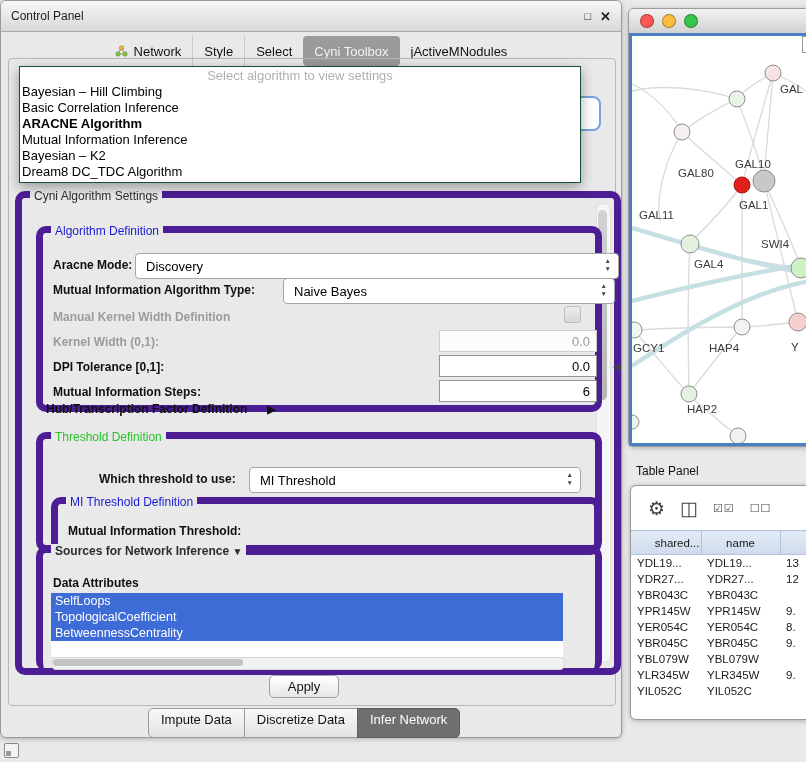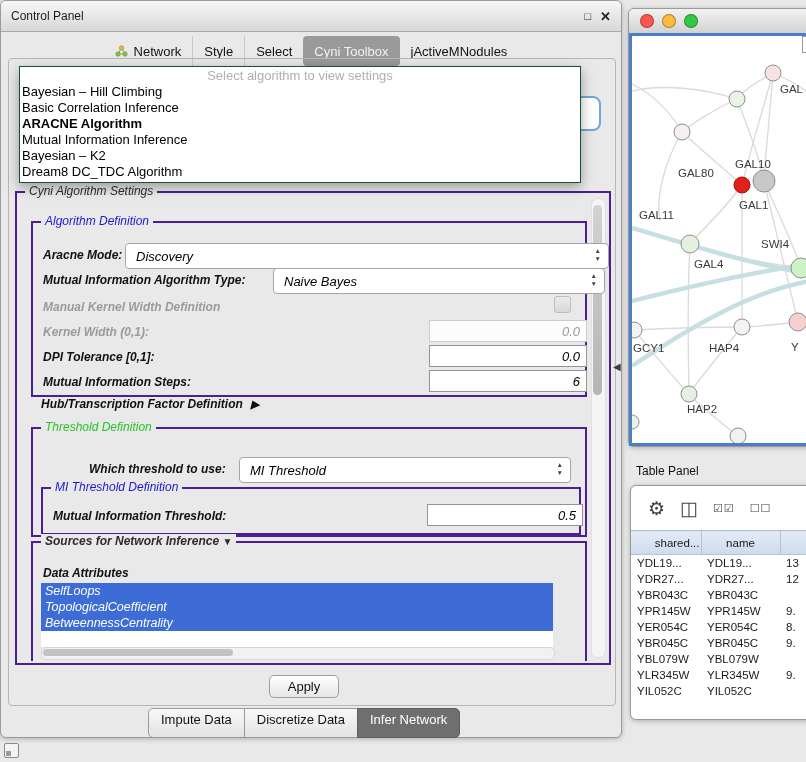--- a/index.html
+++ b/index.html
@@ -26,35 +26,35 @@
   
   .combo-ghost{position:absolute;left:24px;top:95px;width:572px;height:31px;background:#fff;border:2px solid #74a4da;border-radius:8px;z-index:2;}
 
   
   .algo-popup{position:absolute;left:18px;top:65px;width:560px;background:#fff;border:1px solid #14532d;box-shadow:0 4px 12px rgba(0,0,0,.35);z-index:20;padding-bottom:2px;}
   .algo-placeholder{color:#b0b0b0;text-align:center;font-size:13px;height:17px;line-height:17px;}
   .algo-item{font-size:13px;height:16px;line-height:16px;padding-left:2px;color:#000;white-space:nowrap;}
   .algo-item.bold{font-weight:bold;}
 
   
-  .group{position:absolute;border:2px solid #4c1d95;border-radius:0;font-style:italic;}
+  .group{position:absolute;border:7px solid #4c1d95;border-radius:10px;}
   .legend{position:absolute;top:-9px;left:8px;background:#e9e9e9;padding:0 4px;font-size:12px;color:#2d2d2d;white-space:nowrap;}
   .legend.blue{color:#1a1ad0;}
   .legend.green{color:#27c427;}
 
   .lbl{position:absolute;font-size:12px;font-weight:bold;color:#101010;height:16px;line-height:16px;white-space:nowrap;}
   .lbl.disabled{color:#9b9b9b;}
 
   .combo{position:absolute;background:#fff;border:1px solid #a5a5a5;border-radius:4px;font-size:13px;display:flex;align-items:center;height:24px;padding:0 24px 0 10px;}
   .combo .arrows{position:absolute;right:7px;top:3px;display:flex;flex-direction:column;font-size:6.5px;line-height:8px;color:#444;}
   .field{position:absolute;background:#fff;border:1px solid #949494;height:20px;font-size:13px;display:flex;align-items:center;justify-content:flex-end;padding:0 6px;color:#000;}
   .field.disabled{border-color:#cccccc;color:#9b9b9b;background:#fcfcfc;}
   .checkbox{position:absolute;width:15px;height:15px;background:linear-gradient(#ececec,#d8d8d8);border:1px solid #bdbdbd;border-radius:3px;}
 
-  .hub-row{position:absolute;font-size:12px;font-weight:bold;color:#101010;display:flex;align-items:center;gap:8px;}
+  .hub-row{position:absolute;font-size:12px;font-weight:bold;color:#101010;display:flex;align-items:center;gap:20px;}
   .hub-row .tri{font-size:11px;}
 
   .attr-list{position:absolute;background:#fff;overflow:hidden;}
   .attr-item{height:16px;line-height:16px;font-size:12.5px;padding-left:4px;background:#3d6cd6;color:#fff;white-space:nowrap;}
   .hscroll{position:absolute;height:11px;background:#f1f1f1;border:1px solid #d7d7d7;border-radius:5px;}
   .hscroll .thumb{position:absolute;left:1px;top:1px;width:190px;height:7px;background:#c2c2c2;border-radius:4px;}
   .vscroll{position:absolute;width:13px;background:#f5f5f5;border:1px solid #e0e0e0;border-radius:7px;}
   .vscroll .thumb{position:absolute;left:1px;width:9px;background:linear-gradient(#d2d2d2,#b5b5b5);border-radius:5px;}
 
   .apply-btn{position:absolute;left:268px;top:674px;width:70px;height:23px;border:1px solid #9f9f9f;border-radius:5px;background:linear-gradient(#ffffff,#e6e6e6);font-size:13px;font-family:"Liberation Sans",sans-serif;color:#111;}
@@ -203,23 +203,20 @@
           <span>MI Threshold</span>
           <span class="arrows">
               <span>▲</span>
               <span>▼</span>
             </span>
         </div>
 
         <div class="group" style="left:8px;top:58px;width:536px;height:44px;">
           <span class="legend blue">MI Threshold Definition</span>
           <span class="lbl" style="left:10px;top:19px;">Mutual Information Threshold:</span>
-          <div class="field" style="left:384px;top:15px;width:142px;">
-            <span>0.5</span>
-          </div>
         </div>
       </div>
 
       <div class="group" style="left:14px;top:348px;width:552px;height:118px;border-bottom:none;">
         <span class="legend" style="font-weight:bold;">
           <span>Sources for Network Inference</span>
           <span style="font-size:10px;">▼</span>
         </span>
         <span class="lbl" style="left:10px;top:22px;">Data Attributes</span>
         <div class="attr-list" style="left:8px;top:40px;width:512px;height:64px;">

